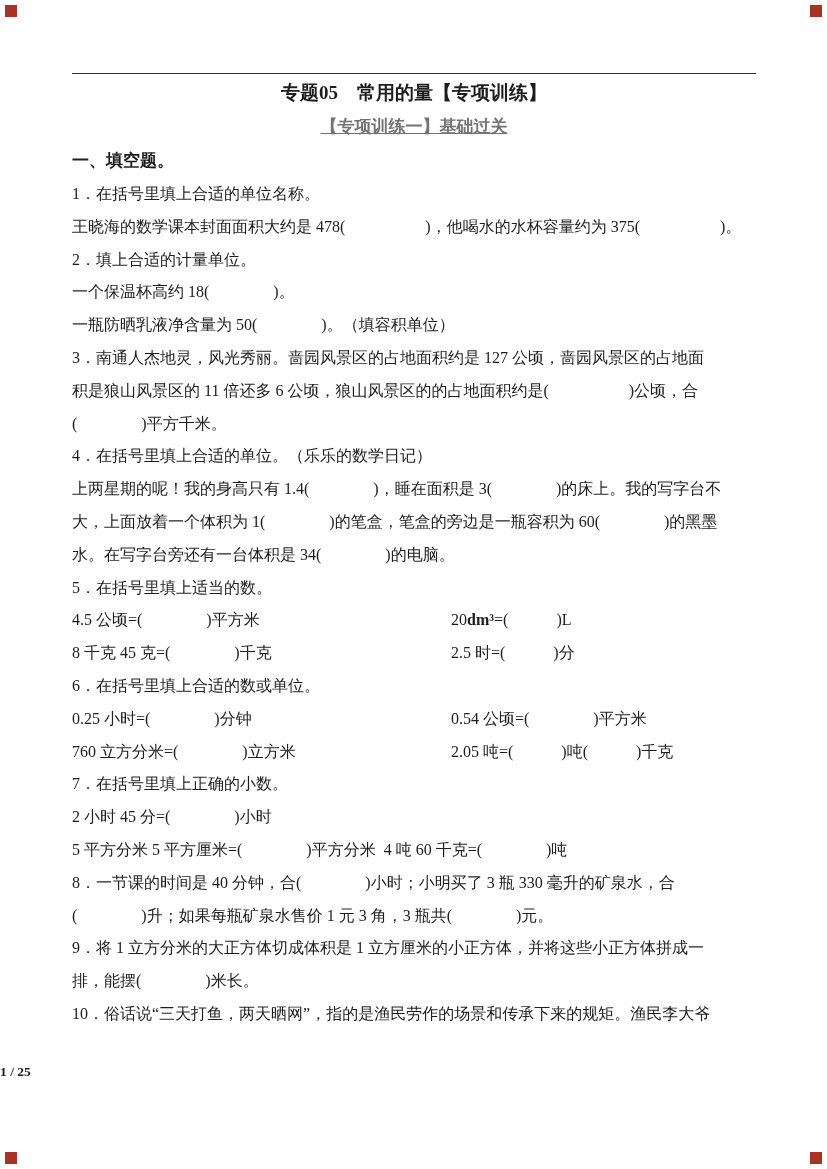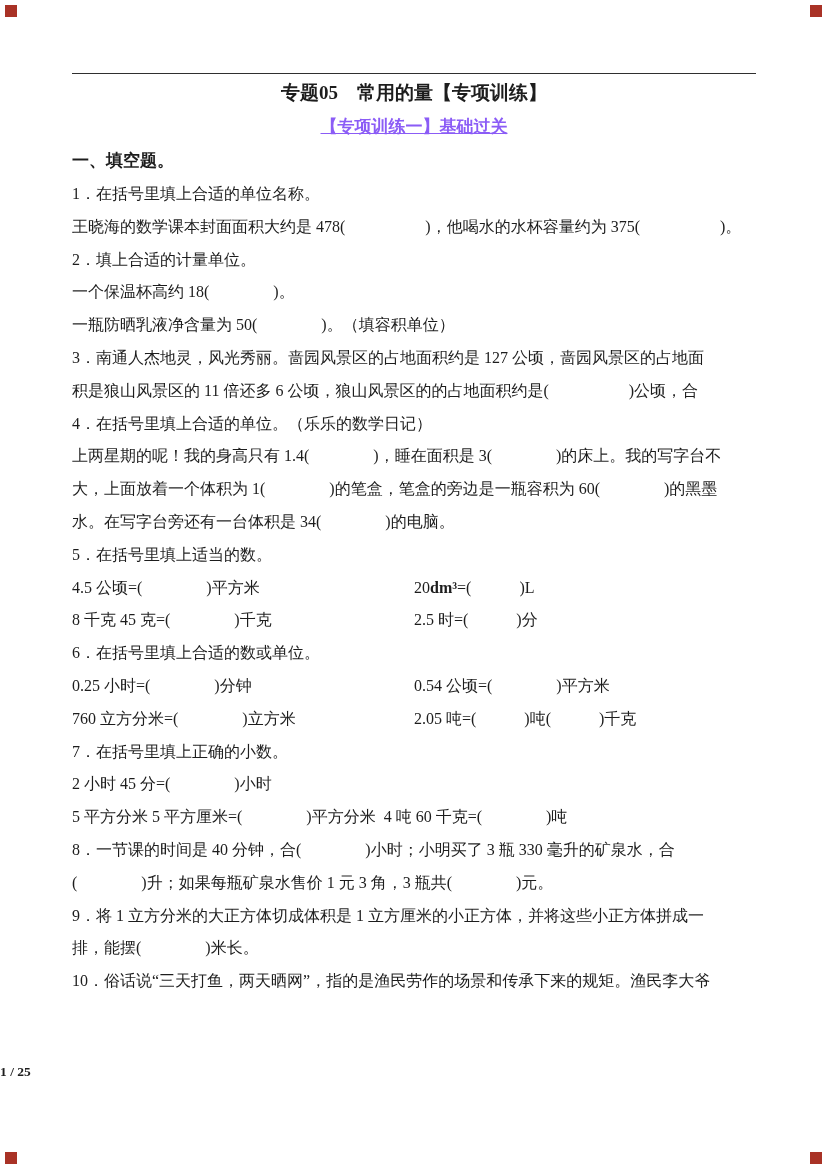--- a/index.html
+++ b/index.html
@@ -31,38 +31,38 @@
     font-size: 19px;
     font-weight: 700;
     line-height: 34px;
     white-space: pre-wrap;
   }
   .subtitle {
     text-align: center;
     line-height: 34px;
   }
   .subtitle .link {
-    color: #8b5cf6;
+    color: #737373;
     font-weight: 700;
     font-size: 17px;
     text-decoration: underline;
     cursor: pointer;
   }
   .section {
     font-weight: 700;
     font-size: 17px;
     line-height: 34px;
     white-space: pre-wrap;
   }
   .line {
     font-size: 16px;
     line-height: 32.8px;
     white-space: pre-wrap;
   }
-  .tc { display: flex; }
+  .tc { display: flex; gap: 37px; }
   .c1 { flex: 0 0 342px; }
   .c2 { flex: 1; }
   .b  { font-weight: 700; }
   .footer {
     position: absolute;
     left: 0;
     top: 1064px;
     width: 100%;
     text-align: left;
     font-size: 13.5px;
@@ -102,20 +102,21 @@
     <div class="section">一、填空题。</div>
 
     <div>
       <div class="line">1．在括号里填上合适的单位名称。</div>
       <div class="line">王晓海的数学课本封面面积大约是 478(　　　　　)，他喝水的水杯容量约为 375(　　　　　)。</div>
       <div class="line">2．填上合适的计量单位。</div>
       <div class="line">一个保温杯高约 18(　　　　)。</div>
       <div class="line">一瓶防晒乳液净含量为 50(　　　　)。（填容积单位）</div>
       <div class="line">3．南通人杰地灵，风光秀丽。啬园风景区的占地面积约是 127 公顷，啬园风景区的占地面</div>
       <div class="line">积是狼山风景区的 11 倍还多 6 公顷，狼山风景区的的占地面积约是(　　　　　)公顷，合</div>
+      <div class="line">(　　　　)平方千米。</div>
       <div class="line">4．在括号里填上合适的单位。（乐乐的数学日记）</div>
       <div class="line">上两星期的呢！我的身高只有 1.4(　　　　)，睡在面积是 3(　　　　)的床上。我的写字台不</div>
       <div class="line">大，上面放着一个体积为 1(　　　　)的笔盒，笔盒的旁边是一瓶容积为 60(　　　　)的黑墨</div>
       <div class="line">水。在写字台旁还有一台体积是 34(　　　　)的电脑。</div>
       <div class="line">5．在括号里填上适当的数。</div>
 
       <div class="line tc">
         <span class="c1">4.5 公顷=(　　　　)平方米</span>
         <span class="c2"><span>20</span><span class="b">dm³</span><span>=(　　　)L</span></span>
       </div>

